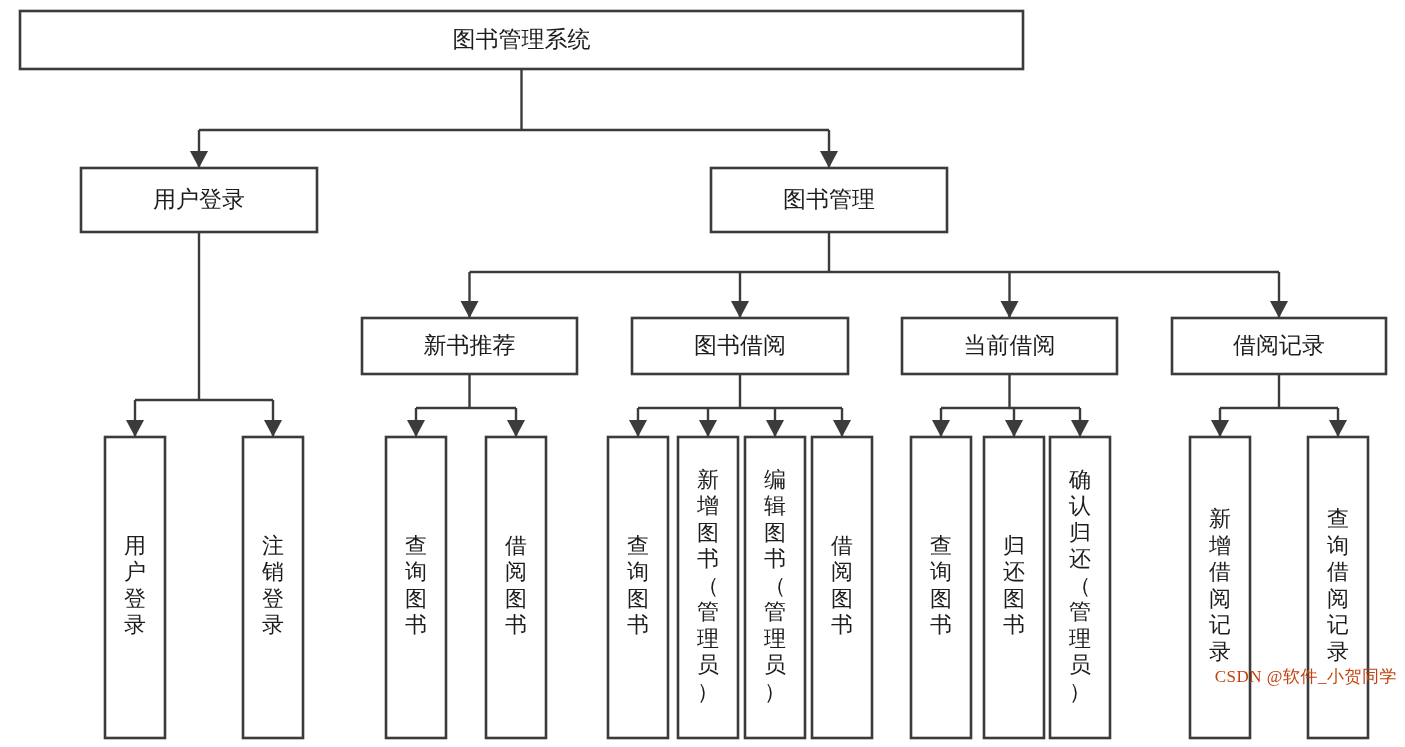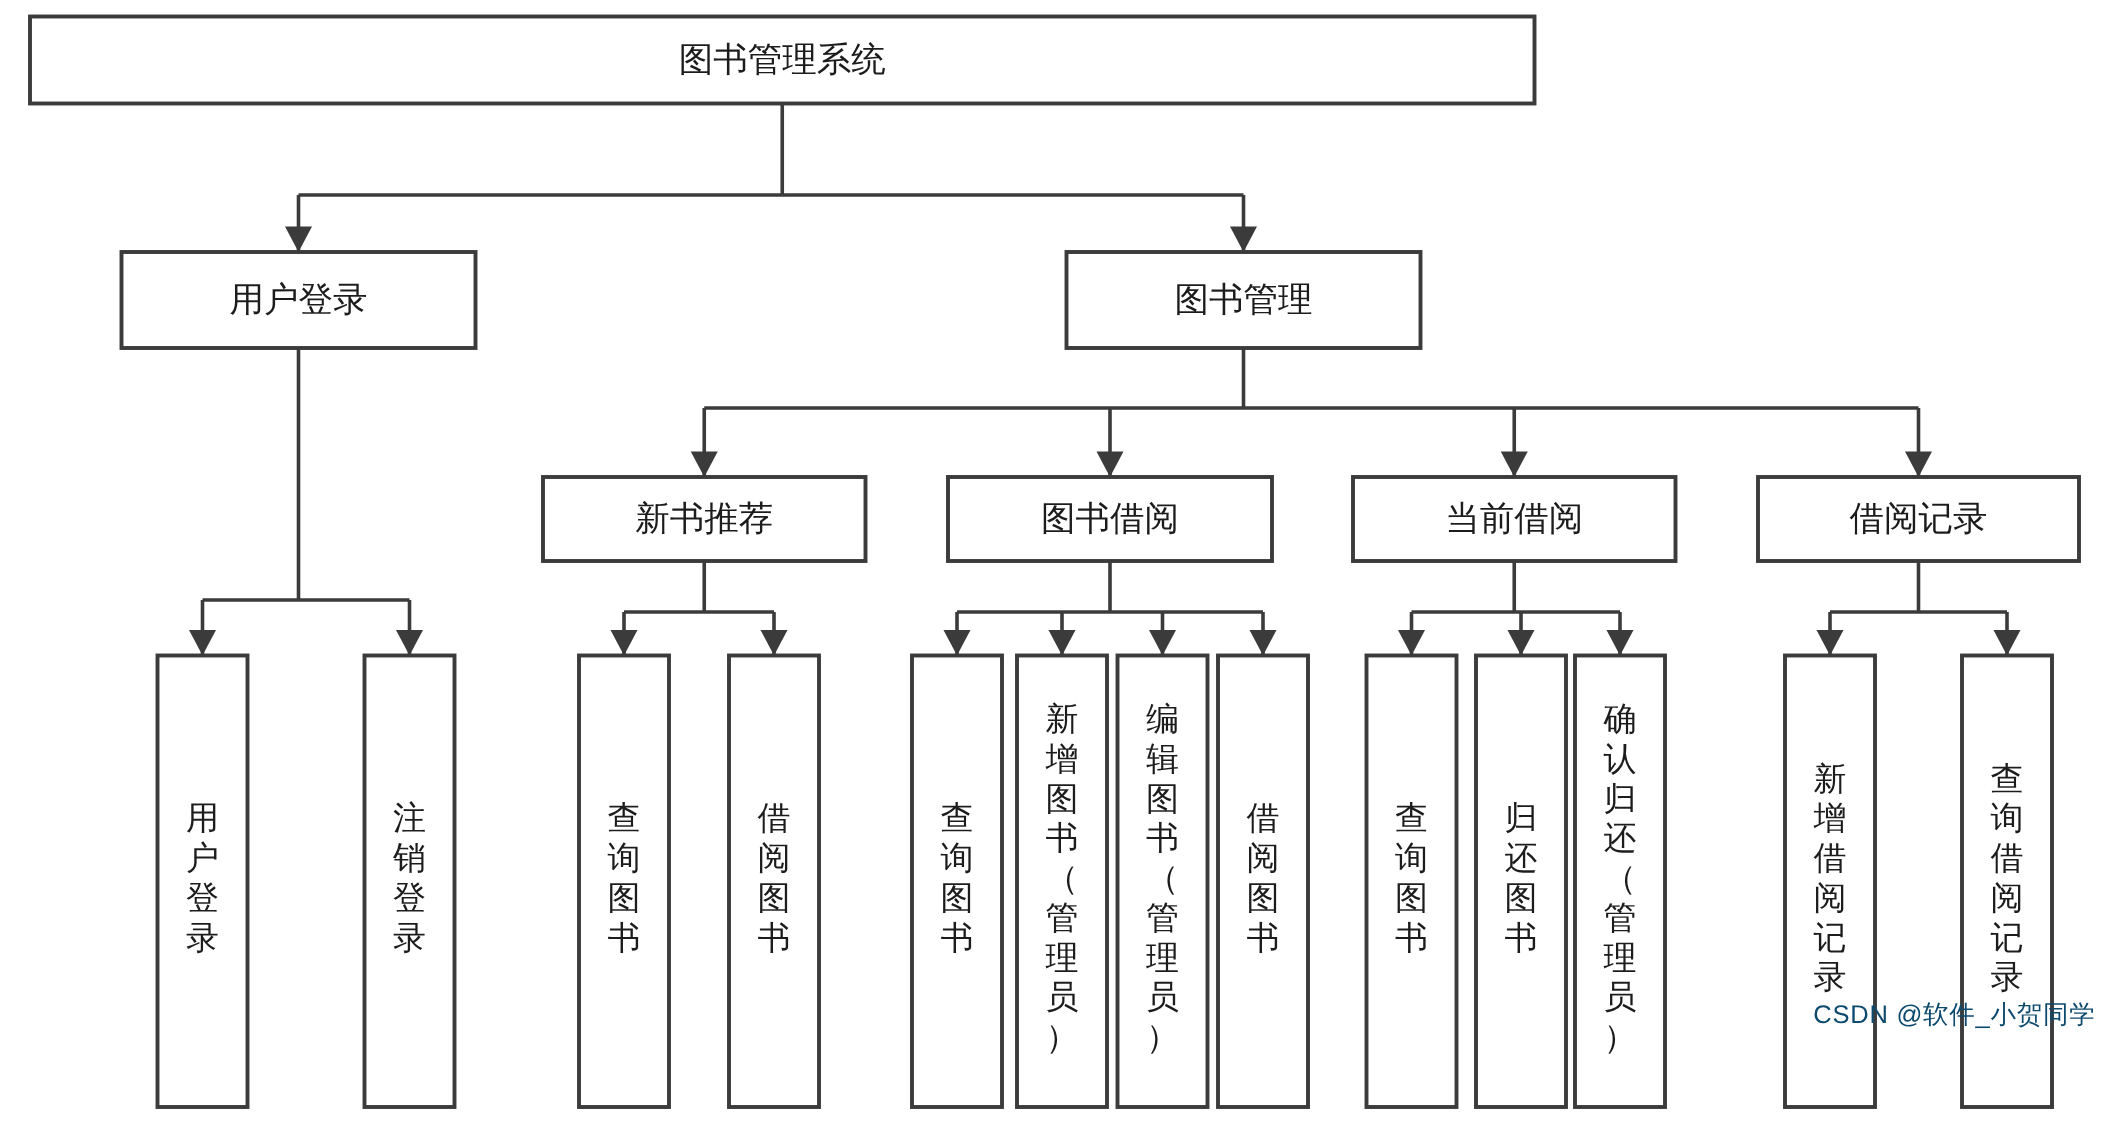--- a/index.html
+++ b/index.html
@@ -39,23 +39,23 @@
     fill: none;
   }
   .arrow-head {
     fill: #3b3b3b;
     stroke: none;
   }
   .watermark {
     position: absolute;
     right: 8px;
     bottom: 4px;
-    font-family: Liberation Sans, sans-serif;
+    font-family: Liberation Serif, serif;
     font-size: 17px;
-    color: #0c4a6e;
+    color: #c2410c;
     white-space: nowrap;
     letter-spacing: 0.5px;
   }
 </style>
 </head>
 <body>
 
 <div id="chart-root">
   <svg id="diagram-svg" width="1405" height="747" viewBox="0 0 1405 747" xmlns="http://www.w3.org/2000/svg">
     <g id="connectors-layer">

